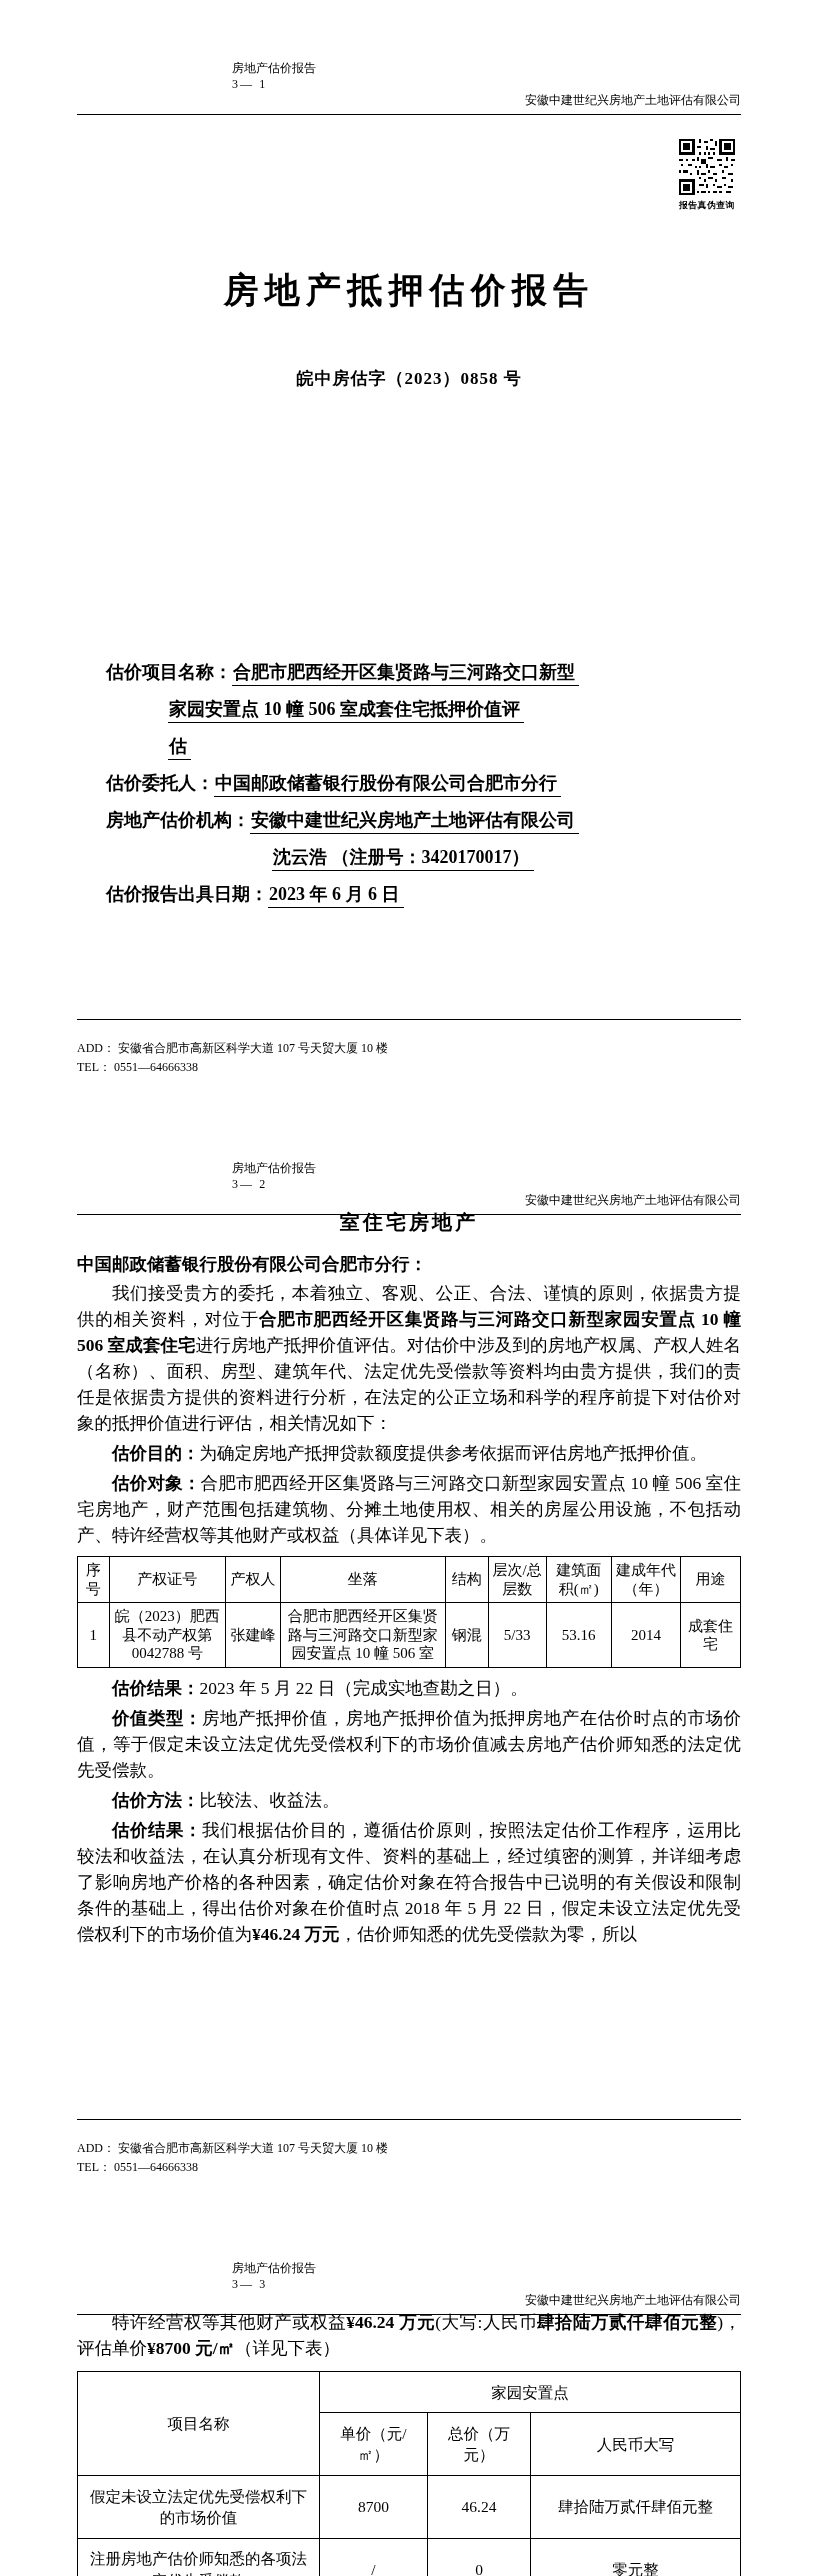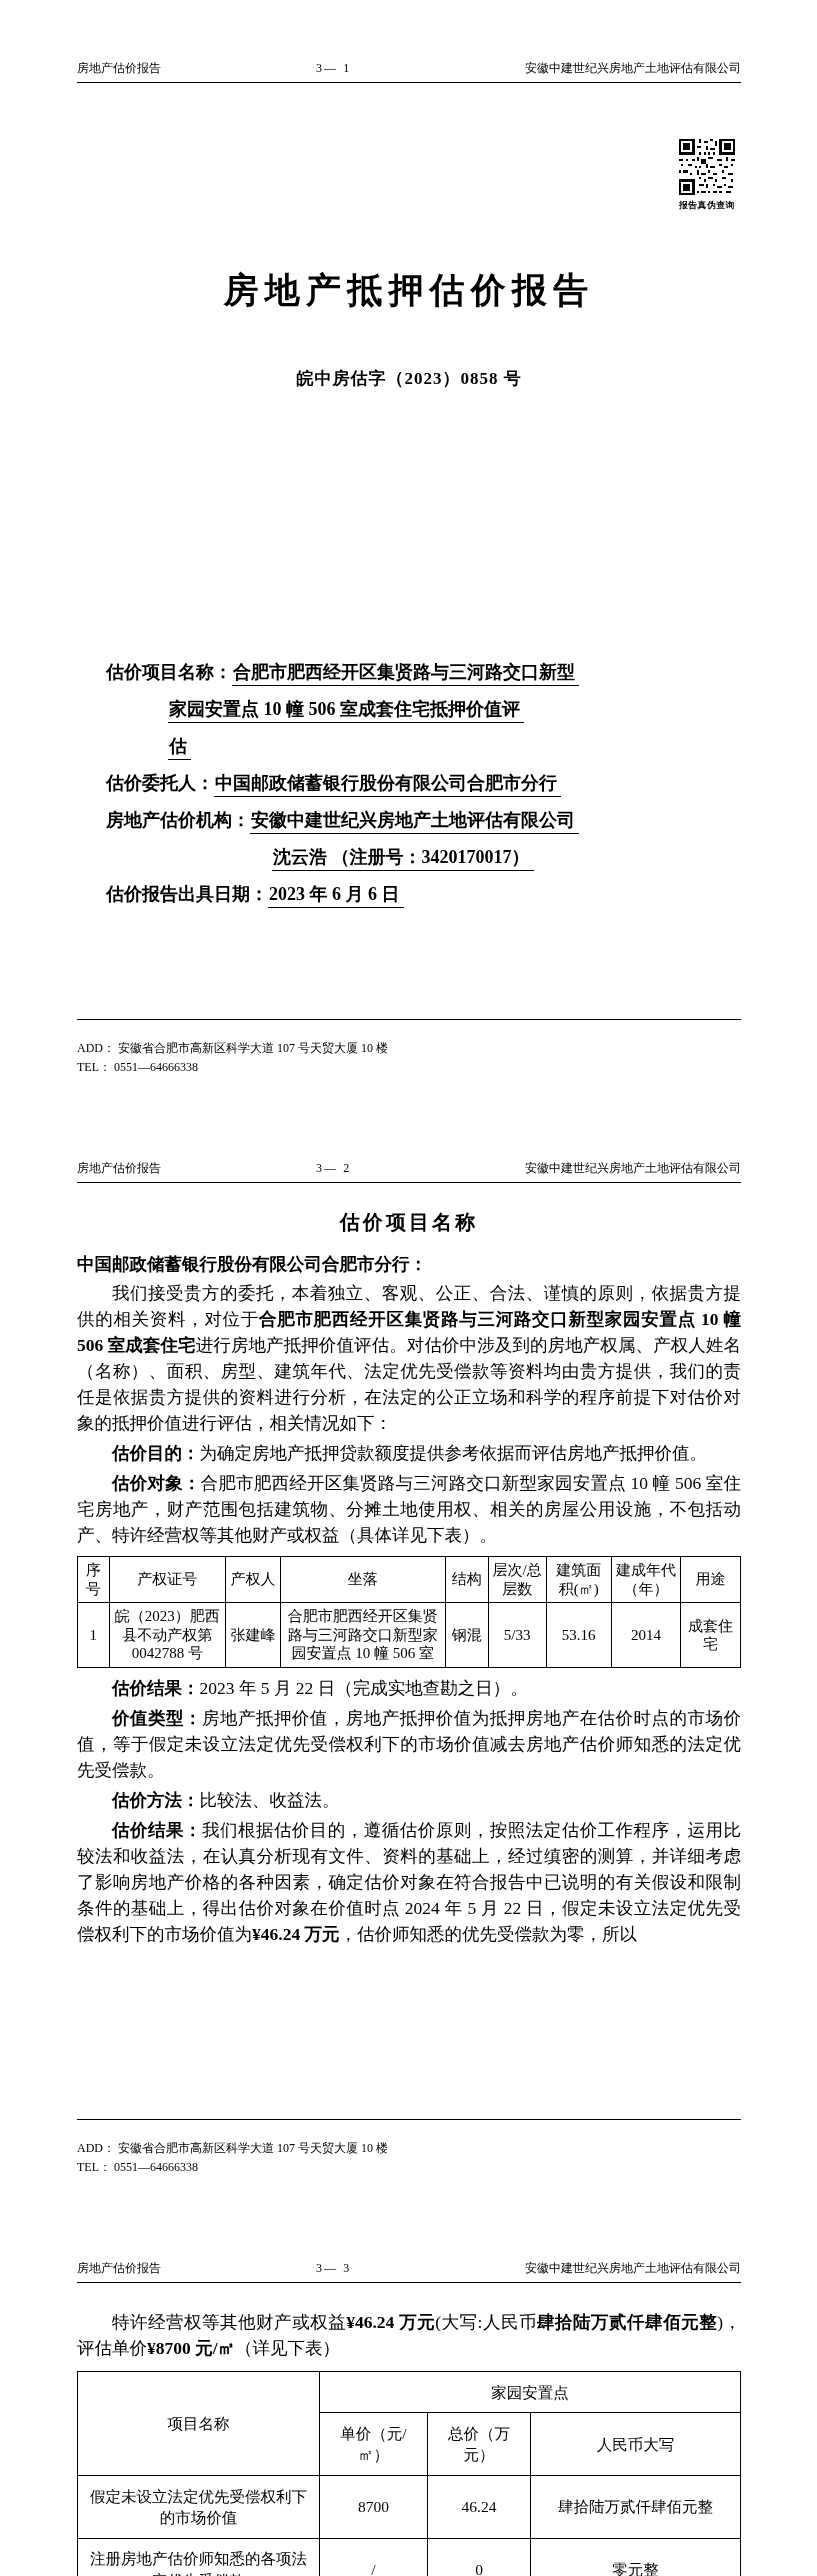--- a/index.html
+++ b/index.html
@@ -9,21 +9,21 @@
     font-family:"Liberation Serif","DejaVu Serif",serif;
     color:#000;
     position:relative;
   }
   .page { position:relative; width:818px; height:1100px; overflow:hidden; background:#fff; }
 
   
   .phead {
     position:absolute; top:60px; left:77px; right:77px;
     display:flex; align-items:baseline;
-    font-size:12px; border-bottom:1px solid #000; padding-bottom:5.2px;
+    font-size:12px; border-bottom:1px solid #000; padding-bottom:5.2px;flex-direction:column;
   }
   .phead .pnum { margin-left:155px; letter-spacing:2.1px; }
   .phead .pcompany { margin-left:auto; }
   .pfoot {
     position:absolute; bottom:23px; left:77px; right:77px;
     border-top:1px solid #000; padding-top:19px;
     font-size:12px; line-height:19px;
   }
 
   
@@ -184,21 +184,21 @@
   </section>
 
   <section class="page">
     <header class="phead">
       <span>房地产估价报告</span>
       <span class="pnum">3— 2</span>
       <span class="pcompany">安徽中建世纪兴房地产土地评估有限公司</span>
     </header>
 
     <div class="pbody">
-      <h2 class="letter-title">估价项目名称</h2>
+      <h2 class="letter-title">室住宅房地产</h2>
       <div class="salutation">中国邮政储蓄银行股份有限公司合肥市分行：</div>
 
       <p class="para"><span>我们接受贵方的委托，本着独立、客观、公正、合法、谨慎的原则，依据贵方提供的相关资料，对位于</span><span class="bold">合肥市肥西经开区集贤路与三河路交口新型家园安置点 10 幢 506 室成套住宅</span><span>进行房地产抵押价值评估。对估价中涉及到的房地产权属、产权人姓名（名称）、面积、房型、建筑年代、法定优先受偿款等资料均由贵方提供，我们的责任是依据贵方提供的资料进行分析，在法定的公正立场和科学的程序前提下对估价对象的抵押价值进行评估，相关情况如下：</span></p>
 
       <p class="para"><span class="bold">估价目的：</span><span>为确定房地产抵押贷款额度提供参考依据而评估房地产抵押价值。</span></p>
 
       <p class="para"><span class="bold">估价对象：</span><span>合肥市肥西经开区集贤路与三河路交口新型家园安置点 10 幢 506 室住宅房地产，财产范围包括建筑物、分摊土地使用权、相关的房屋公用设施，不包括动产、特许经营权等其他财产或权益（具体详见下表）。</span></p>
 
       <table class="subject-table">
         <colgroup>
@@ -239,21 +239,21 @@
           </tr>
         </tbody>
       </table>
 
       <p class="para"><span class="bold">估价结果：</span><span>2023 年 5 月 22 日（完成实地查勘之日）。</span></p>
 
       <p class="para"><span class="bold">价值类型：</span><span>房地产抵押价值，房地产抵押价值为抵押房地产在估价时点的市场价值，等于假定未设立法定优先受偿权利下的市场价值减去房地产估价师知悉的法定优先受偿款。</span></p>
 
       <p class="para"><span class="bold">估价方法：</span><span>比较法、收益法。</span></p>
 
-      <p class="para"><span class="bold">估价结果：</span><span>我们根据估价目的，遵循估价原则，按照法定估价工作程序，运用比较法和收益法，在认真分析现有文件、资料的基础上，经过缜密的测算，并详细考虑了影响房地产价格的各种因素，确定估价对象在符合报告中已说明的有关假设和限制条件的基础上，得出估价对象在价值时点 2024 年 5 月 22 日，假定未设立法定优先受偿权利下的市场价值为</span><span class="bold">¥46.24 万元</span><span>，估价师知悉的优先受偿款为零，所以</span></p>
+      <p class="para"><span class="bold">估价结果：</span><span>我们根据估价目的，遵循估价原则，按照法定估价工作程序，运用比较法和收益法，在认真分析现有文件、资料的基础上，经过缜密的测算，并详细考虑了影响房地产价格的各种因素，确定估价对象在符合报告中已说明的有关假设和限制条件的基础上，得出估价对象在价值时点 2018 年 5 月 22 日，假定未设立法定优先受偿权利下的市场价值为</span><span class="bold">¥46.24 万元</span><span>，估价师知悉的优先受偿款为零，所以</span></p>
     </div>
 
     <footer class="pfoot">
       <div>ADD： 安徽省合肥市高新区科学大道 107 号天贸大厦 10 楼</div>
       <div>TEL： 0551—64666338</div>
     </footer>
   </section>
 
   <section class="page">
     <header class="phead">

